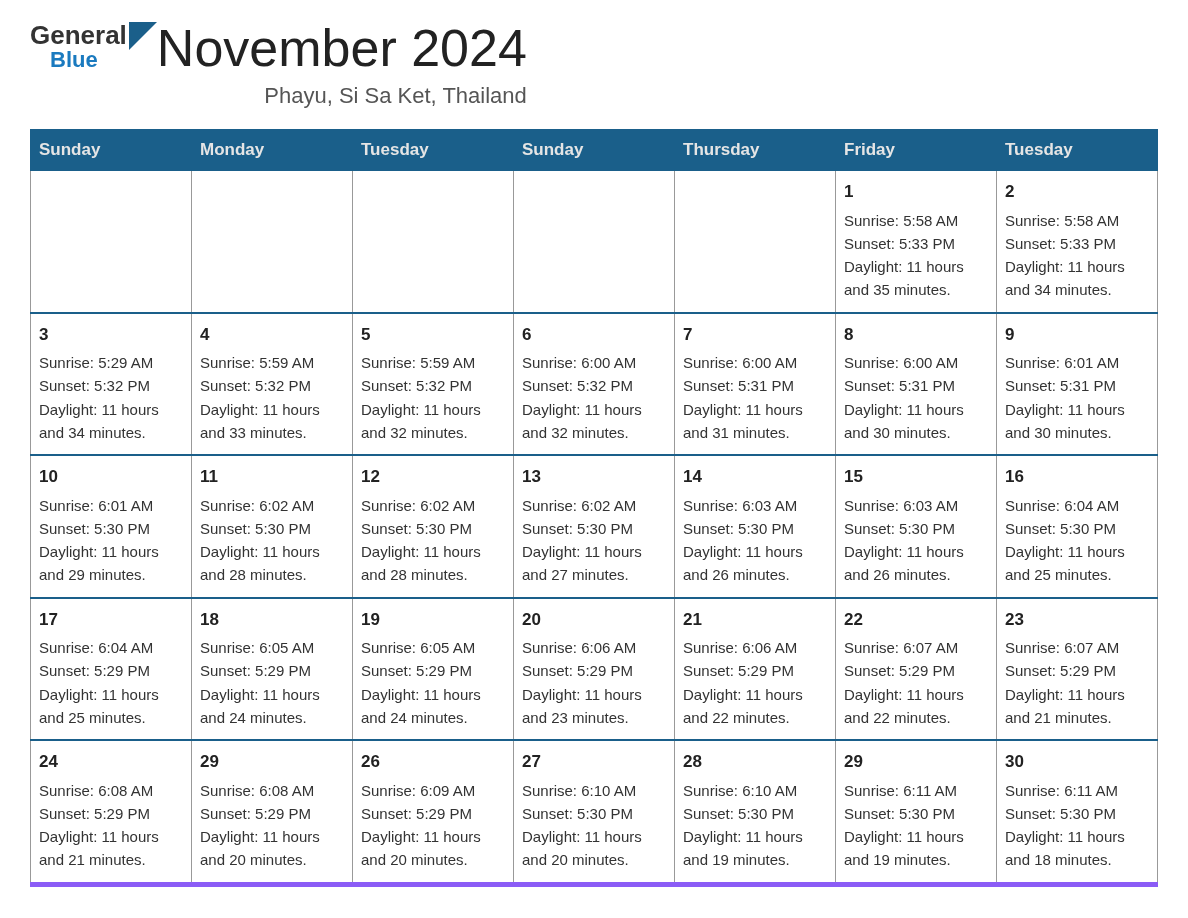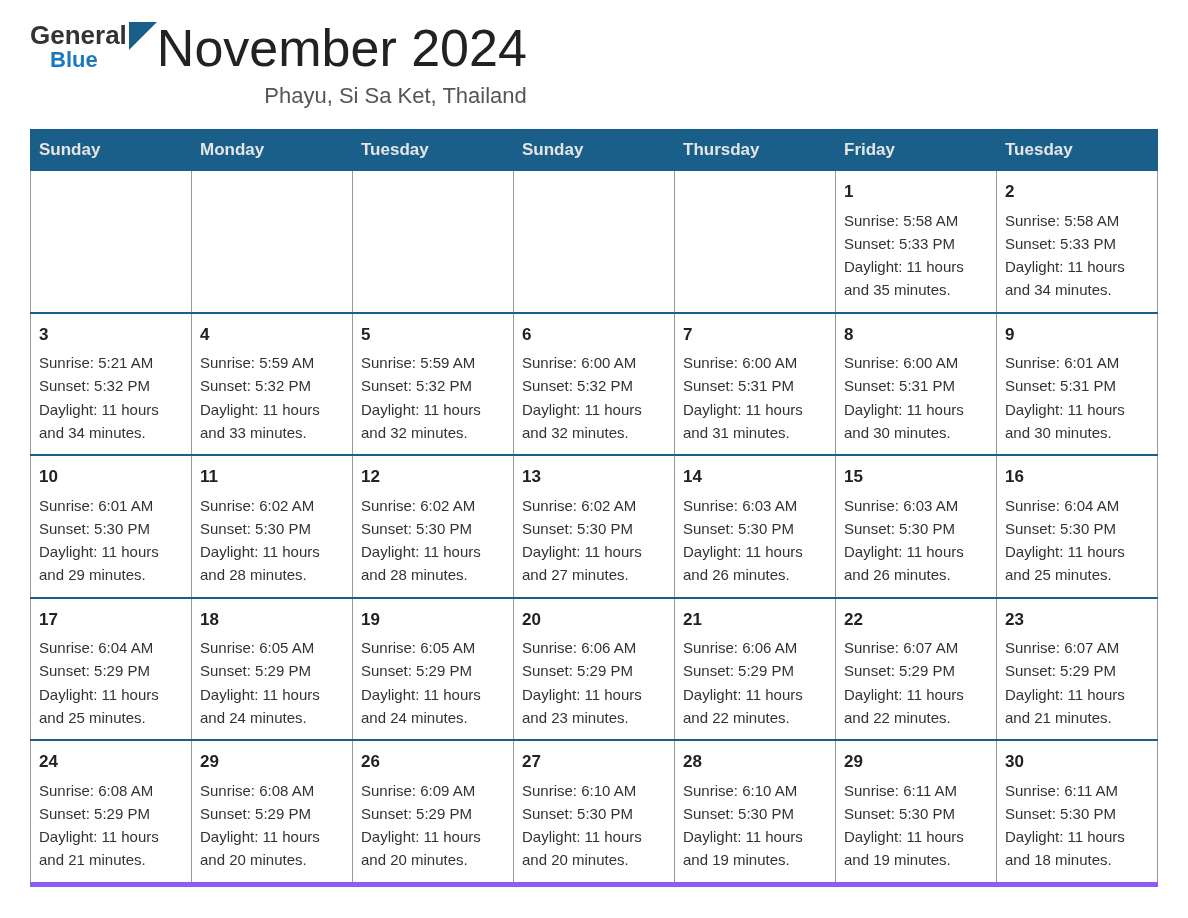--- a/index.html
+++ b/index.html
@@ -149,21 +149,21 @@
           <span class="day-number">2</span>
           <div class="day-info">Sunrise: 5:58 AM
 Sunset: 5:33 PM
 Daylight: 11 hours
 and 34 minutes.</div>
         </td>
       </tr>
       <tr>
         <td>
           <span class="day-number">3</span>
-          <div class="day-info">Sunrise: 5:21 AM
+          <div class="day-info">Sunrise: 5:29 AM
 Sunset: 5:32 PM
 Daylight: 11 hours
 and 34 minutes.</div>
         </td>
         <td>
           <span class="day-number">4</span>
           <div class="day-info">Sunrise: 5:59 AM
 Sunset: 5:32 PM
 Daylight: 11 hours
 and 33 minutes.</div>

